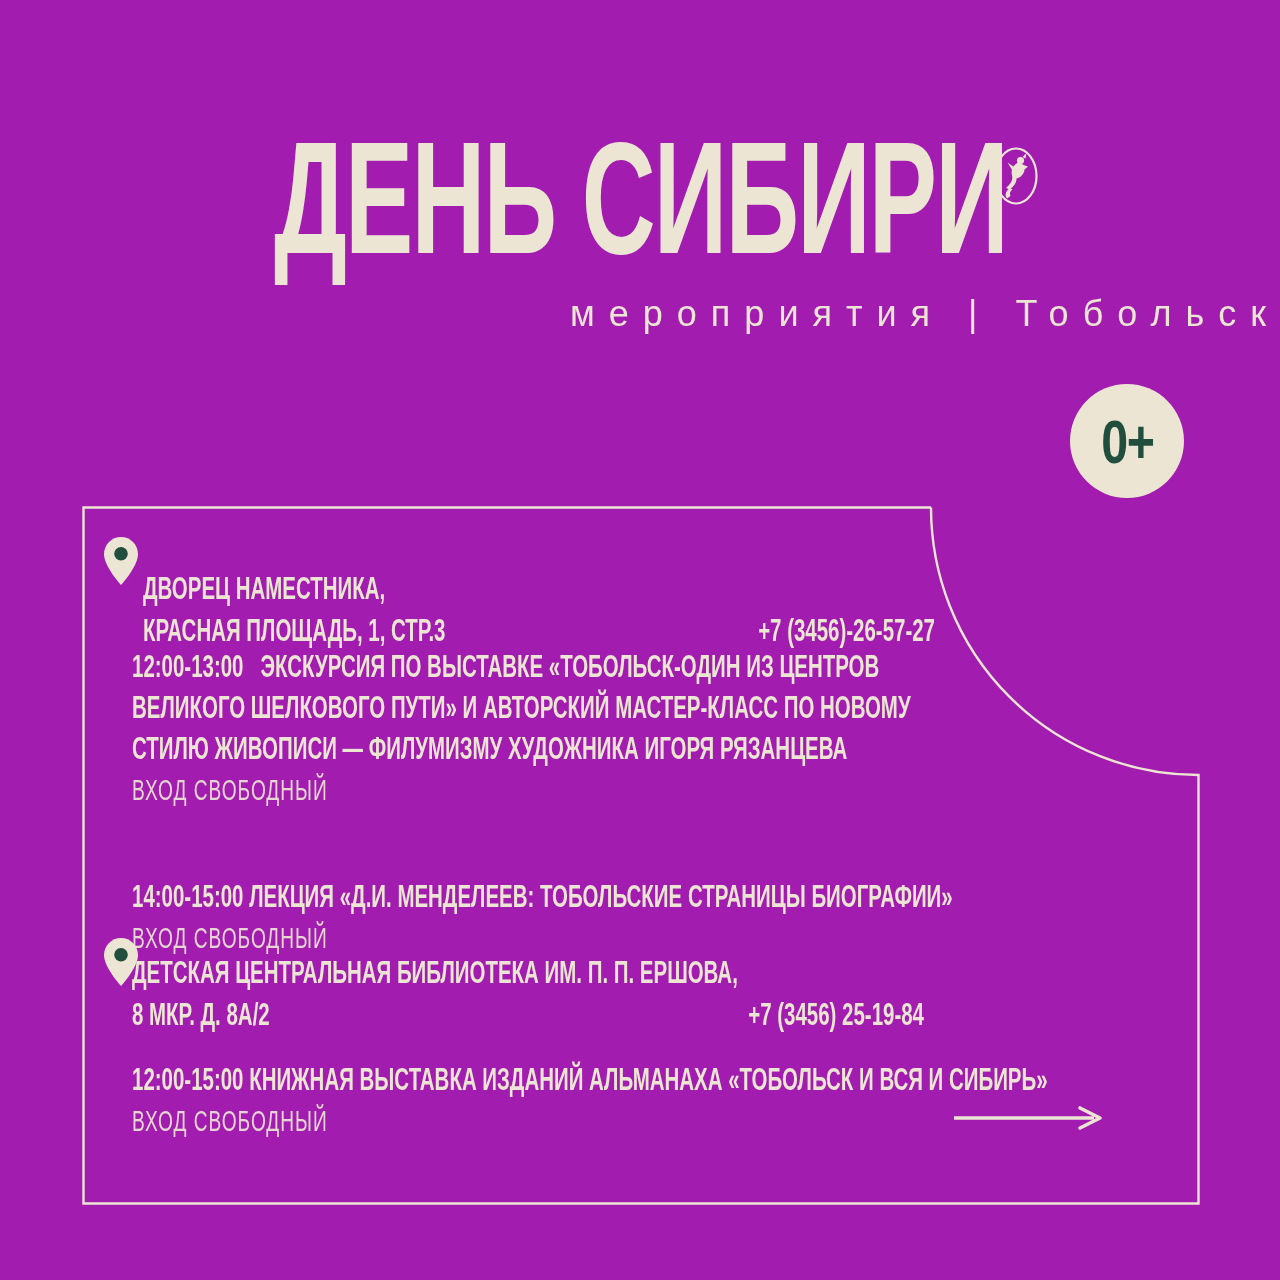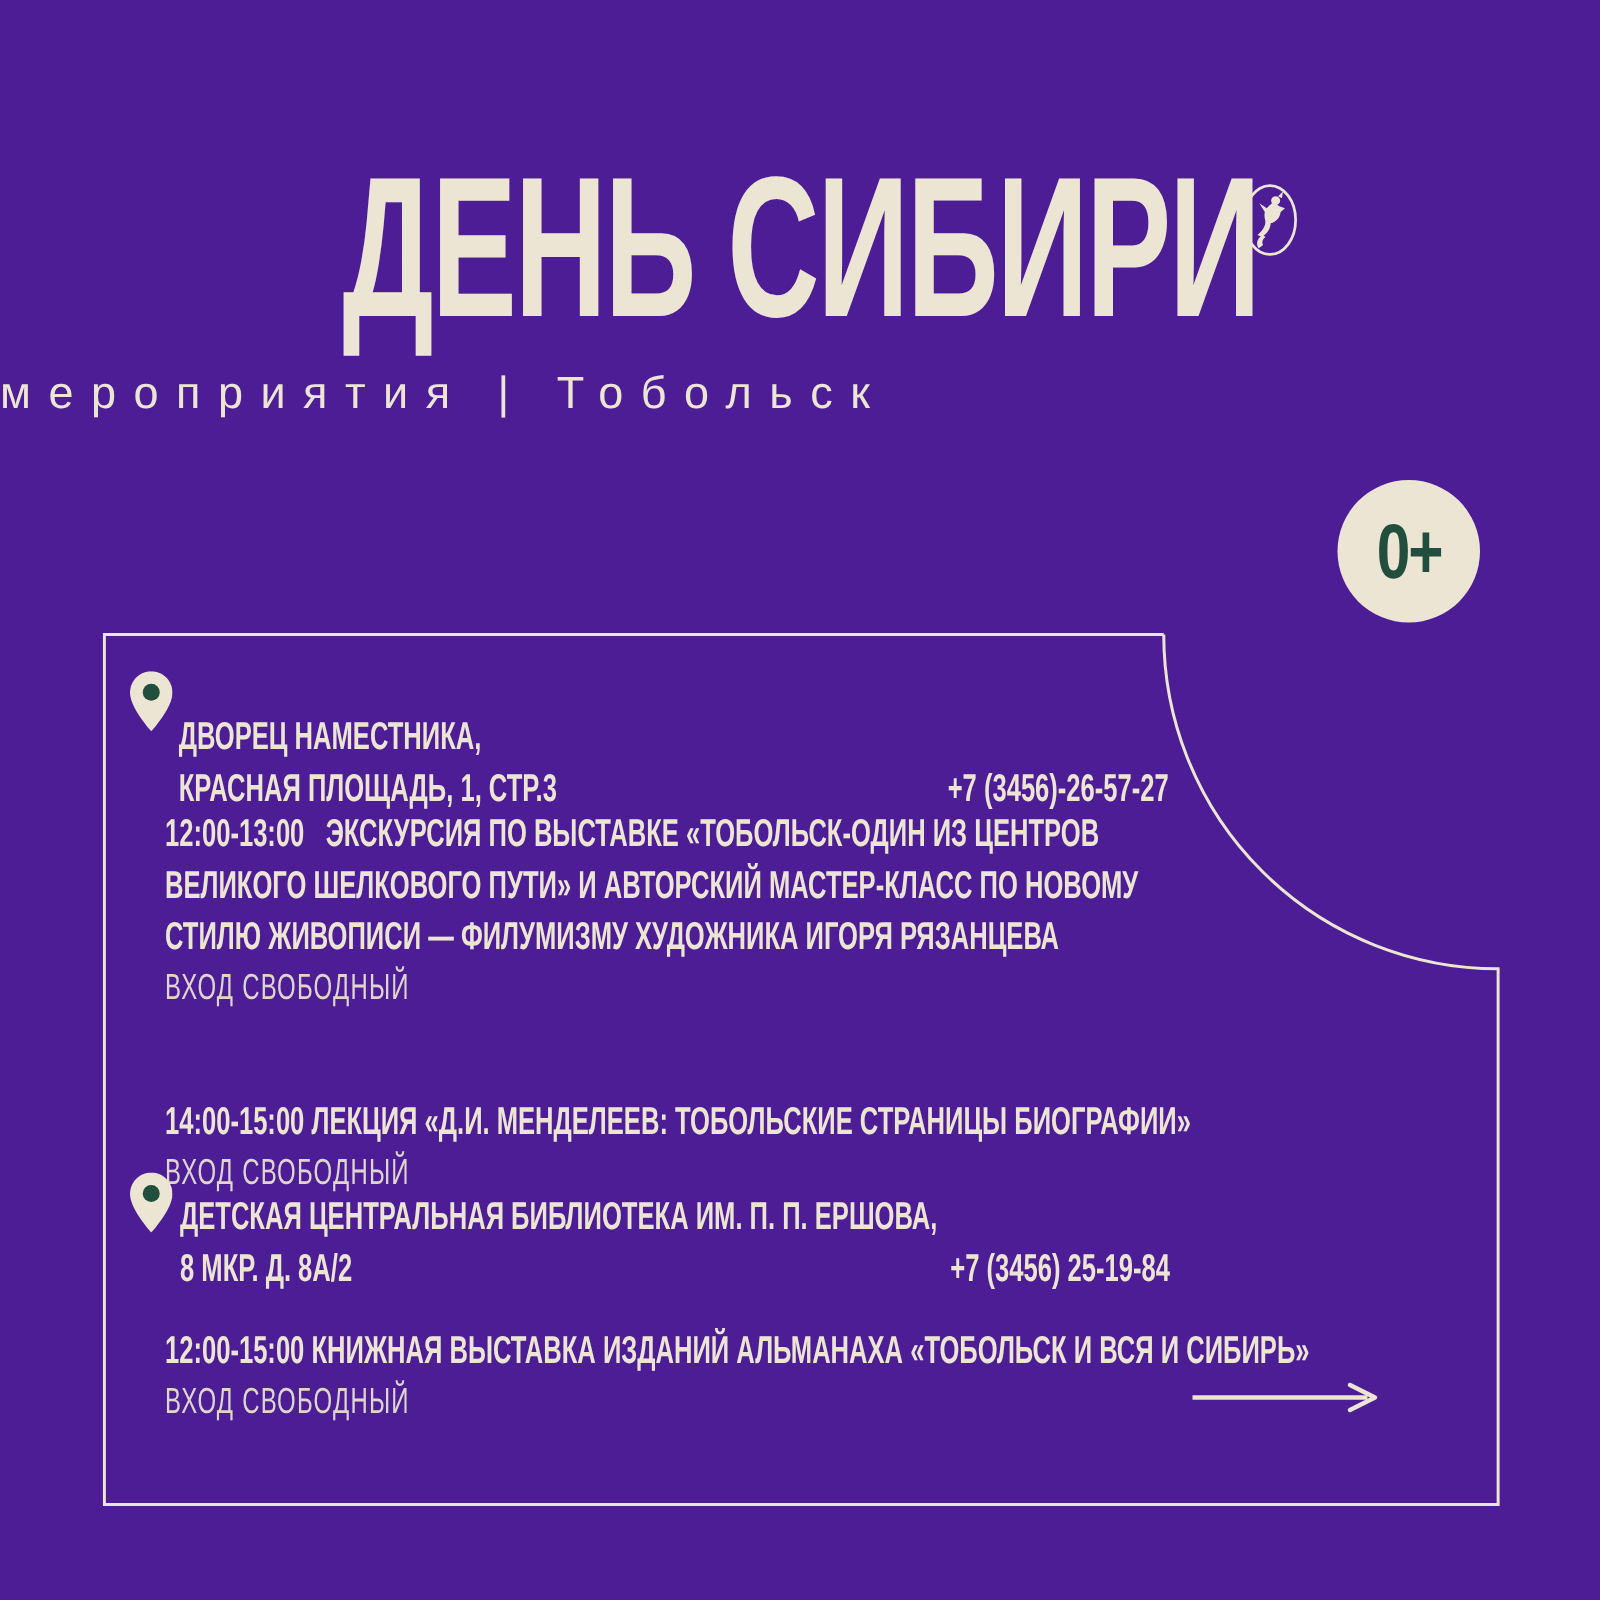--- a/index.html
+++ b/index.html
@@ -1,30 +1,30 @@
 <!DOCTYPE html>
 <html><head>
 <meta charset="utf-8">
 <style>
   html,body{margin:0;padding:0;background:#224E3D;}
   .poster{
     position:relative;width:1280px;height:1280px;overflow:hidden;
-    background:#4c1d95;color:#ECE5D3;
+    background:#a21caf;color:#ECE5D3;
     font-family:"Liberation Sans","DejaVu Sans",sans-serif;
   }
   .abs{position:absolute;}
   
   .sx{transform:scaleX(0.66);transform-origin:0 0;}
   .title-wrap{position:absolute;left:0;right:0;top:118px;text-align:center;}
   .title{
     display:inline-block;margin:0;font-size:160px;font-weight:700;line-height:1;
     letter-spacing:-3px;transform:scaleX(0.64);transform-origin:50% 0;white-space:nowrap;
   }
   .subtitle{
-    position:absolute;left:0;right:0;top:293px;text-align:left;
+    position:absolute;left:0;right:0;top:293px;text-align:right;
     font-size:36px;font-weight:400;letter-spacing:14px;white-space:nowrap;
   }
   .date{
     font-size:72px;font-weight:700;line-height:1;white-space:nowrap;
     transform:scaleX(0.62);transform-origin:0 0;letter-spacing:-1px;
   }
   .age-badge{
     left:1070px;top:384px;width:114px;height:114px;border-radius:50%;
     background:#ECE5D3;display:flex;align-items:center;justify-content:center;
   }
@@ -105,21 +105,21 @@
     </div>
   </div>
 
   <div class="abs" style="left:104px;top:938px">
     <svg width="34" height="48" viewBox="0 0 34 48">
       <path d="M17 0 C7.6 0 0 7.7 0 17.2 C0 29.4 17 48 17 48 C17 48 34 29.4 34 17.2 C34 7.7 26.4 0 17 0 Z" fill="#ECE5D3"></path>
       <circle cx="17" cy="16.8" r="6.8" fill="#224E3D"></circle>
     </svg>
   </div>
 
-  <div class="abs" style="left:144px;top:952px;width:792px">
+  <div class="abs" style="left:132px;top:952px;width:792px">
     <div class="sx" style="width:1200px">
       <div class="venue-line">ДЕТСКАЯ ЦЕНТРАЛЬНАЯ БИБЛИОТЕКА ИМ. П. П. ЕРШОВА,</div>
       <div class="venue-row">
         <span class="venue-line">8 МКР. Д. 8А/2</span>
         <span class="venue-line">+7 (3456) 25-19-84</span>
       </div>
     </div>
   </div>
 
   <div class="abs" style="left:132px;top:1059px;width:990px">

